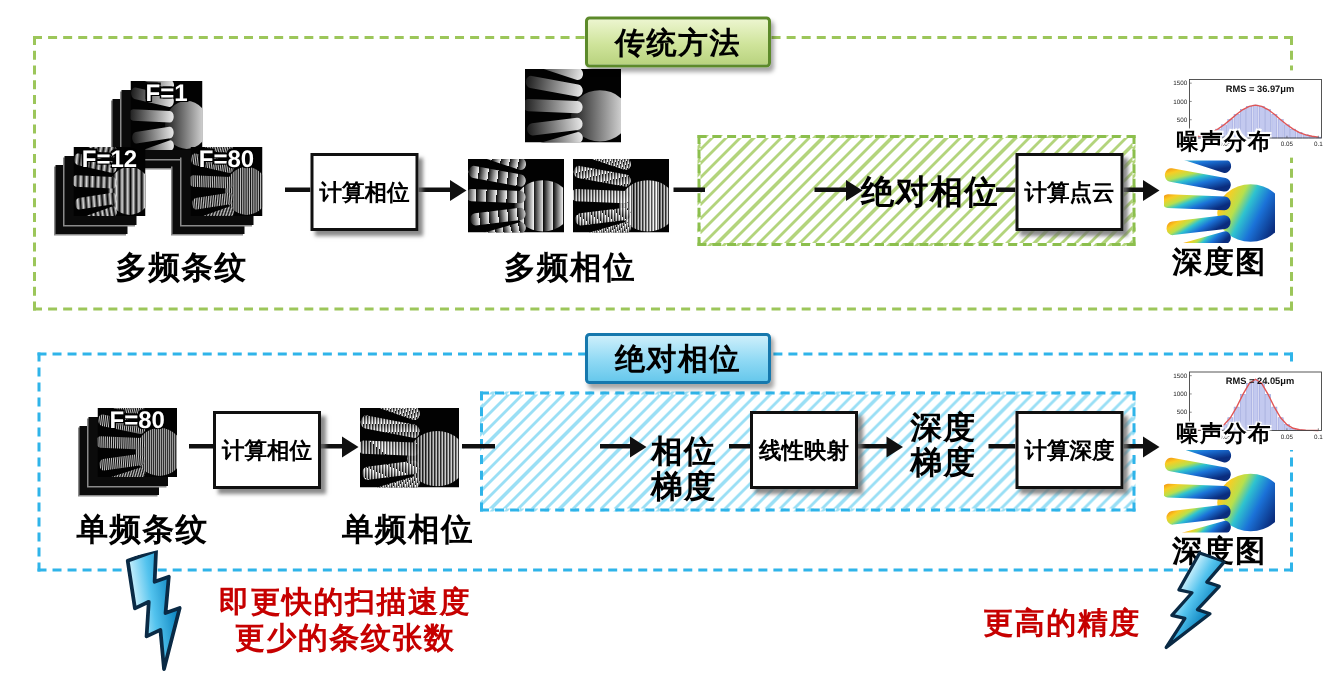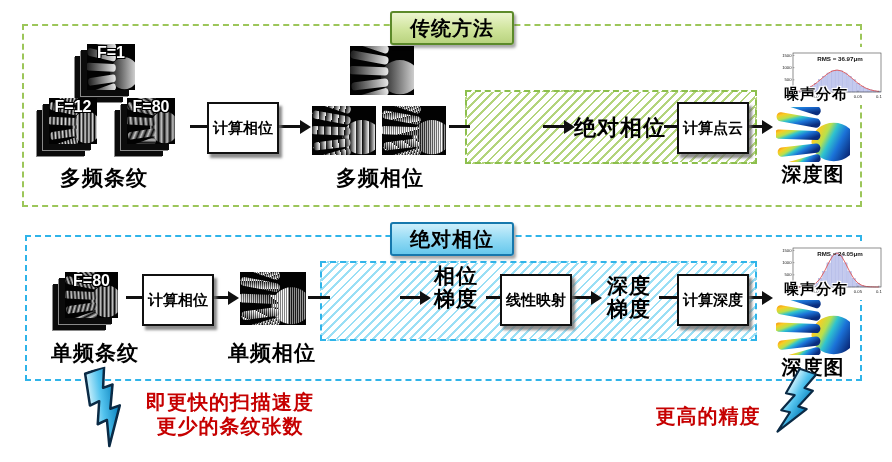--- a/index.html
+++ b/index.html
@@ -91,21 +91,21 @@
     </linearGradient>
   </defs>
 </svg>
 
 <div class="canvas">
 
   <div class="region green" style="left:22px;top:24px;width:836px;height:179px"></div>
   <div class="ttl green" style="left:390px;top:11px;width:120px;height:30px">传统方法</div>
 
   <div class="stack" style="left:75px;top:40px;width:64px;height:60px">
-    <div class="front" style="left:12px;top:4px;width:48px;height:46px">
+    <div class="front" style="left:12px;top:14px;width:48px;height:46px">
       <svg viewBox="0 0 100 66" preserveAspectRatio="none">
           <rect width="100" height="66" fill="#020202"></rect>
           <use href="#hand" fill="url(#gSmooth)"></use>
         </svg>
       <div class="flabel">F=1</div>
     </div>
   </div>
   <div class="stack" style="left:37px;top:98px;width:64px;height:60px">
     <div class="front" style="left:12px;top:0;width:48px;height:46px">
       <svg viewBox="0 0 100 66" preserveAspectRatio="none">
@@ -117,21 +117,21 @@
   </div>
   <div class="stack" style="left:115px;top:98px;width:64px;height:60px">
     <div class="front" style="left:12px;top:0;width:48px;height:46px">
       <svg viewBox="0 0 100 66" preserveAspectRatio="none">
           <rect width="100" height="66" fill="#020202"></rect>
           <use href="#hand" fill="url(#gFr80)"></use>
         </svg>
       <div class="flabel">F=80</div>
     </div>
   </div>
-  <div class="lbl" style="left:42px;top:164px;width:124px">多频条纹</div>
+  <div class="lbl" style="left:59px;top:164px;width:124px">多频条纹</div>
 
   <div class="line" style="left:190px;top:125px;width:17px"></div>
   <div class="pbox" style="left:207px;top:102px;width:68px;height:48px">计算相位</div>
   <div class="line head" style="left:277px;top:125px;width:24px"></div>
 
   <div class="imgbox" style="left:350px;top:46px;width:64px;height:49px">
     <svg viewBox="0 0 100 66" preserveAspectRatio="none">
         <rect width="100" height="66" fill="#020202"></rect>
         <use href="#hand" fill="url(#gSmooth)"></use>
       </svg>
@@ -235,21 +235,21 @@
     <svg viewBox="0 0 100 66" preserveAspectRatio="none">
         <rect width="100" height="66" fill="#020202"></rect>
         <use href="#hand" fill="url(#gSaw80)"></use>
       </svg>
   </div>
   <div class="lbl" style="left:210px;top:339px;width:124px">单频相位</div>
 
   <div class="line" style="left:308px;top:296px;width:22px"></div>
   <div class="hatch blue" style="left:320px;top:261px;width:433px;height:76px"></div>
   <div class="line head" style="left:400px;top:296px;width:21px"></div>
-  <div class="flow-lbl" style="left:428px;top:264px;width:56px">
+  <div class="flow-lbl" style="left:428px;top:290px;width:56px">
     <div>相位</div>
     <div>梯度</div>
   </div>
   <div class="line" style="left:486px;top:296px;width:14px"></div>
   <div class="pbox" style="left:500px;top:274px;width:68px;height:48px">线性映射</div>
   <div class="line head" style="left:570px;top:296px;width:22px"></div>
   <div class="flow-lbl" style="left:601px;top:274px;width:56px">
     <div>深度</div>
     <div>梯度</div>
   </div>

